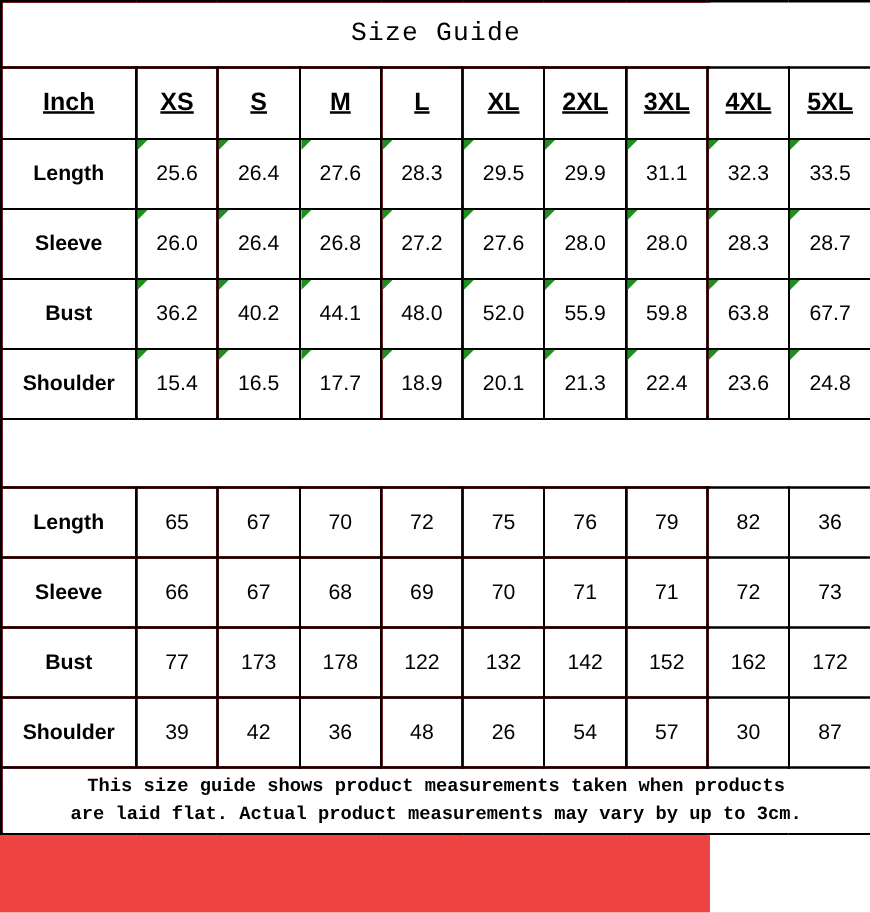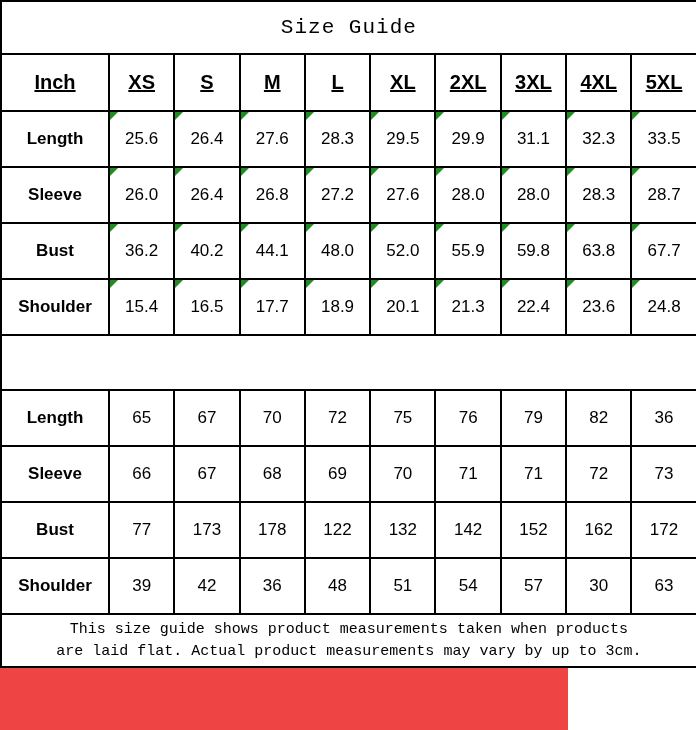--- a/index.html
+++ b/index.html
@@ -53,21 +53,21 @@
     font-weight: bold;
   }
   .spacer-cell {
     height: 53px;
   }
   .footer-cell {
     height: 51px;
     font-family: "Liberation Mono", monospace;
     font-size: 15px;
     line-height: 22px;
-    font-weight: normal;
+    font-weight: bold;
   }
   .corner {
     position: absolute;
     top: 0;
     left: 0;
     width: 0;
     height: 0;
     border-top: 8px solid #1e8f1e;
     border-right: 8px solid transparent;
   }
@@ -197,25 +197,25 @@
           <td class="data-cell">152</td>
           <td class="data-cell">162</td>
           <td class="data-cell">172</td>
         </tr>
         <tr>
           <td class="label-cell">Shoulder</td>
           <td class="data-cell">39</td>
           <td class="data-cell">42</td>
           <td class="data-cell">36</td>
           <td class="data-cell">48</td>
-          <td class="data-cell">51</td>
+          <td class="data-cell">26</td>
           <td class="data-cell">54</td>
           <td class="data-cell">57</td>
           <td class="data-cell">30</td>
-          <td class="data-cell">63</td>
+          <td class="data-cell">87</td>
         </tr>
       </tbody>
     <tbody>
       <tr>
         <td colspan="10" class="footer-cell">
           <div>This size guide shows product measurements taken when products</div>
           <div>are laid flat. Actual product measurements may vary by up to 3cm.</div>
         </td>
       </tr>
     </tbody>

